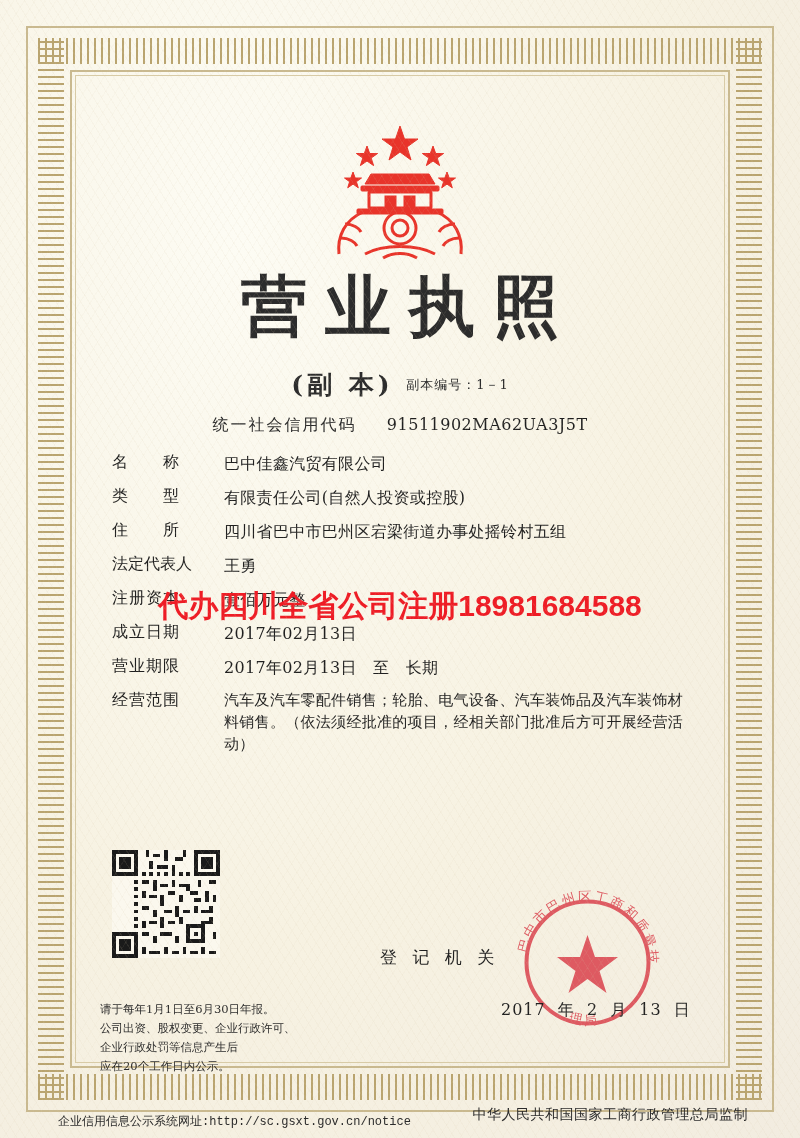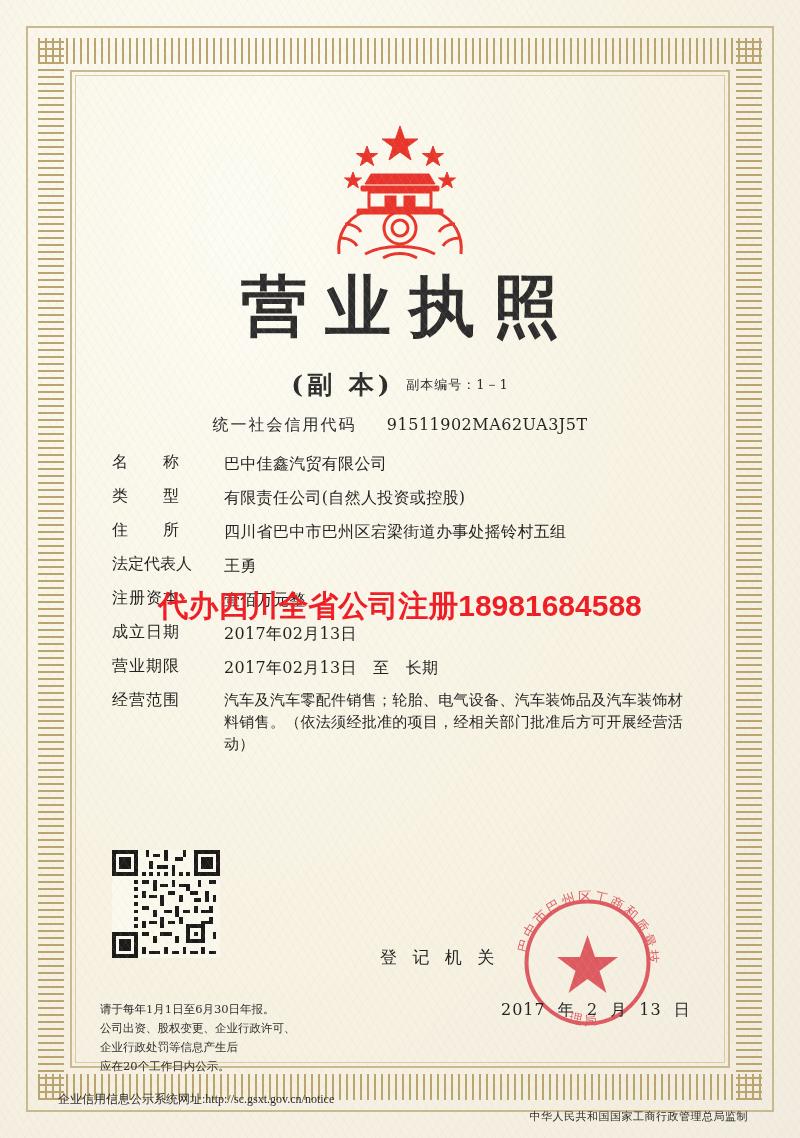--- a/index.html
+++ b/index.html
@@ -209,31 +209,31 @@
     left: 100px; top: 1000px;
     font-family: "DejaVu Serif", serif;
     font-size: 11.5px;
     line-height: 1.65;
     color: #2b2b2b;
   }
 
   
   .footer-left {
     position: absolute;
-    left: 58px; bottom: 30px;
-    font-family: Liberation Serif, serif;
+    left: 58px; bottom: 8px;
+    font-family: Liberation Mono, monospace;
     font-size: 12px;
     color: #2b2b2b;
     text-align: center;
   }
   .footer-right {
     position: absolute;
     right: 52px; bottom: 14px;
     font-family: "DejaVu Serif", serif;
-    font-size: 11px;
+    font-size: 14px;
     color: #2b2b2b;
     letter-spacing: 0.5px;
   }
 
   
   .watermark {
     position: absolute;
     left: 50%; top: 586px;
     transform: translateX(-50%);
     white-space: nowrap;

